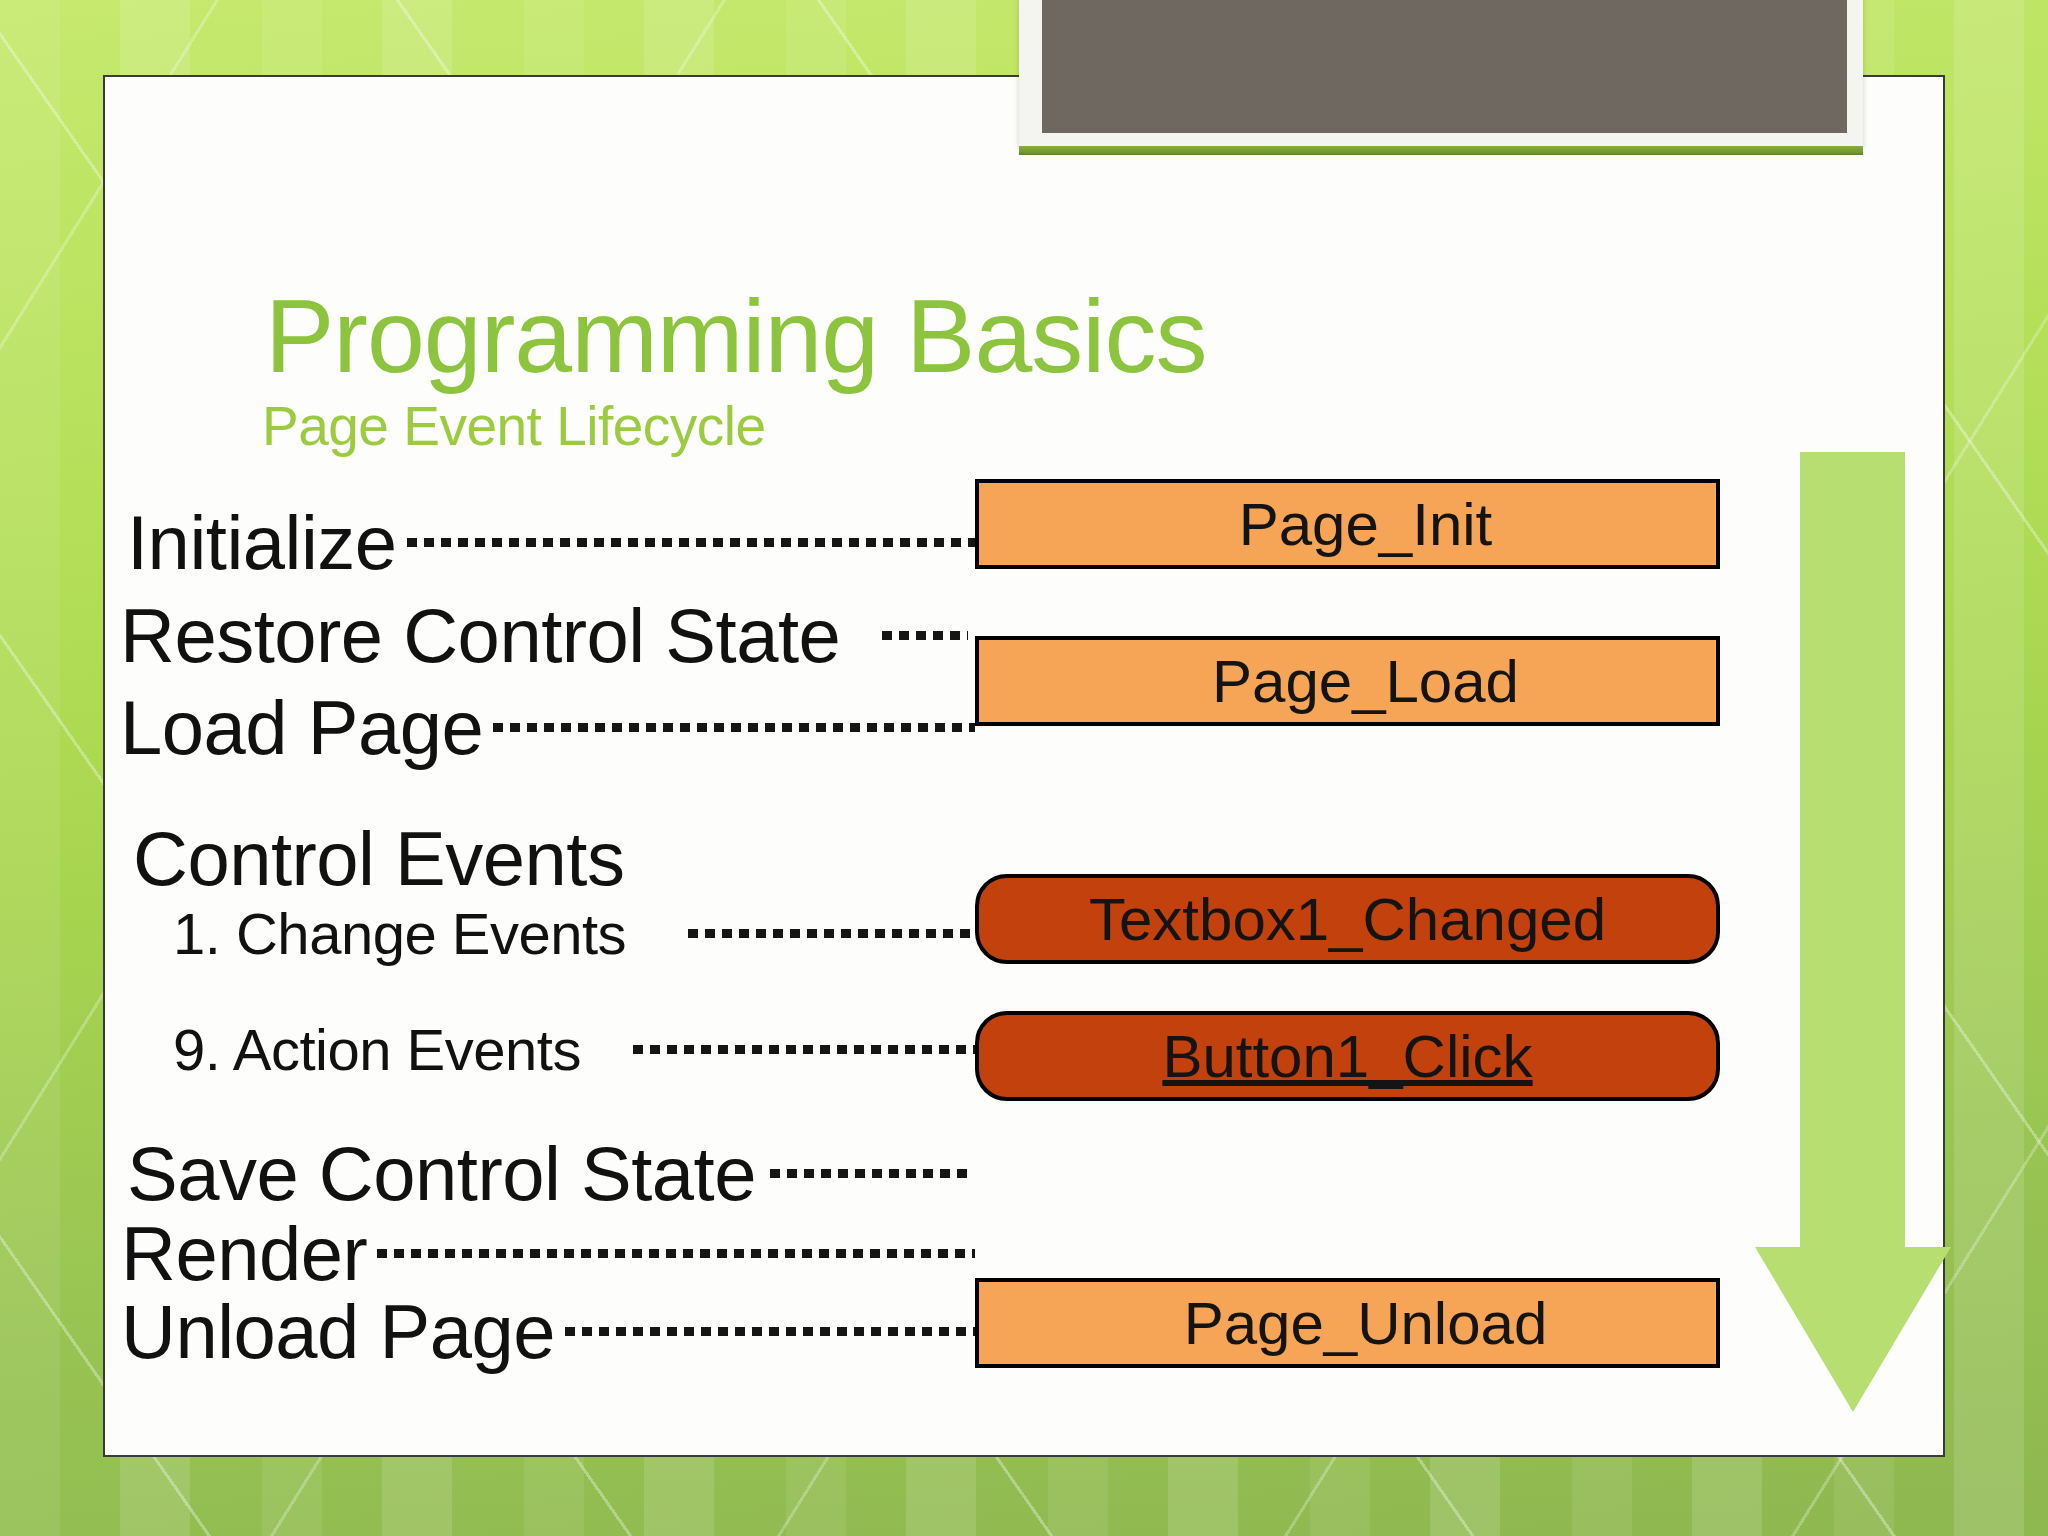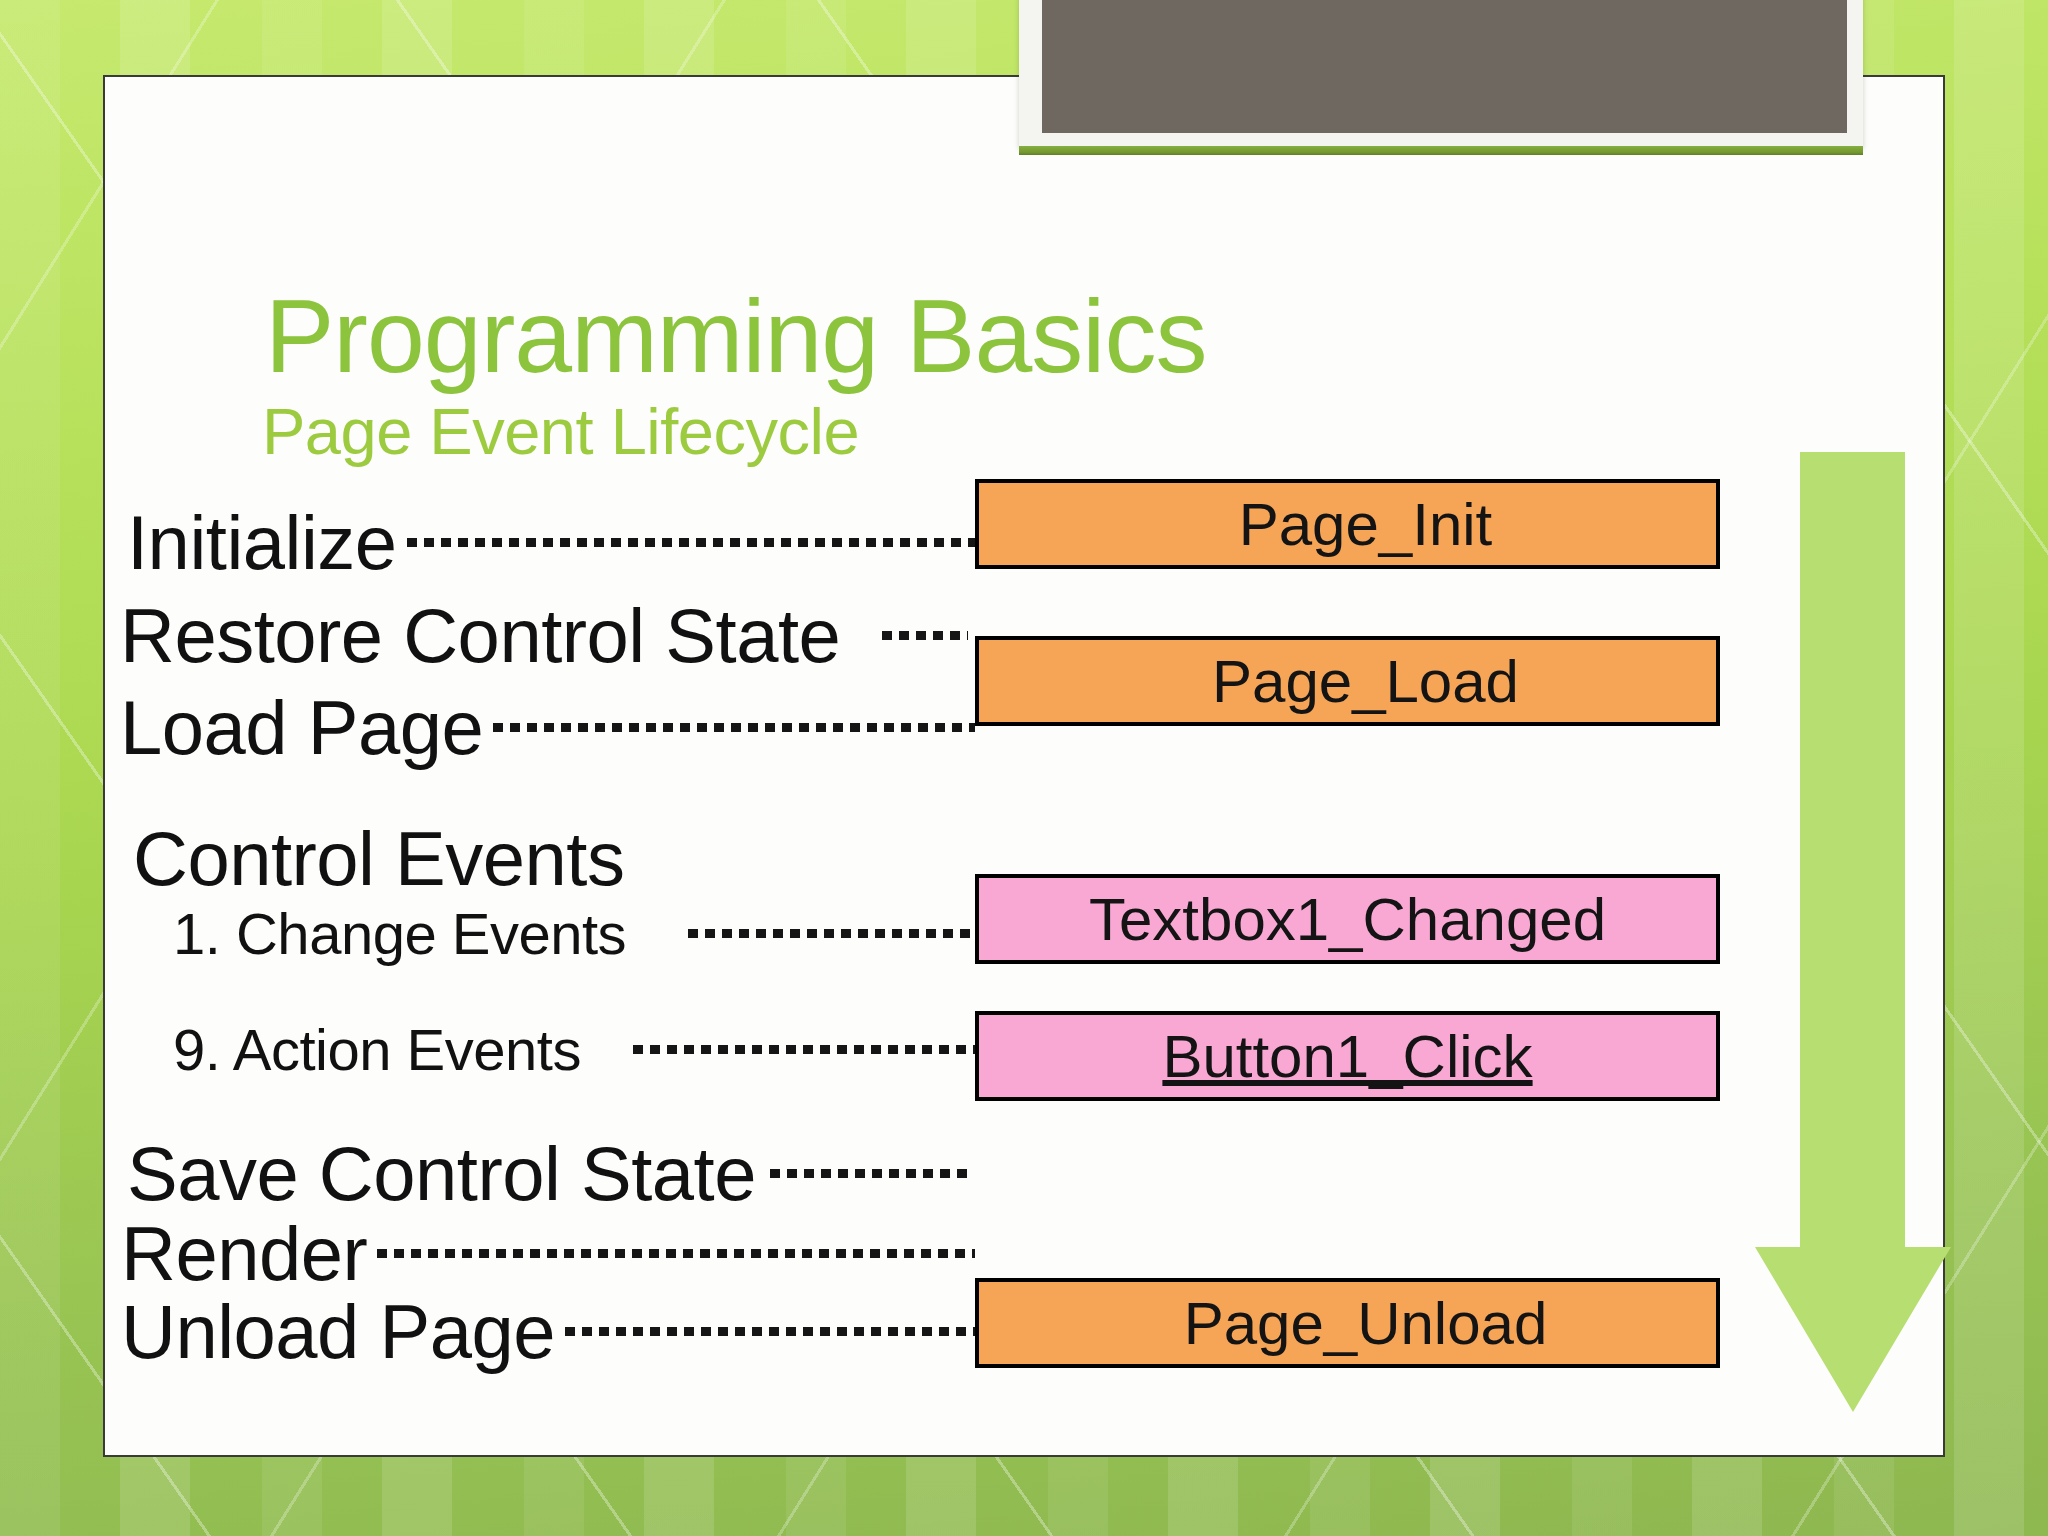--- a/index.html
+++ b/index.html
@@ -33,21 +33,21 @@
     position:absolute;left:1019px;top:146px;width:844px;height:9px;
     background:linear-gradient(180deg,#86ae42 0%,#74992f 70%,#5f7d2c 100%);
   }
   
   .title{
     position:absolute;left:265px;top:282px;
     font-size:104px;line-height:1.04;color:#8cc43d;letter-spacing:-1px;white-space:nowrap;
   }
   .subtitle{
     position:absolute;left:262px;top:398px;
-    font-size:65px;line-height:1.04;color:#9ccb40;letter-spacing:-0.5px;white-space:nowrap;
+    font-size:55px;line-height:1.04;color:#9ccb40;letter-spacing:-0.5px;white-space:nowrap;
   }
   
   .row{
     position:absolute;display:flex;align-items:center;height:96px;
     font-size:76px;letter-spacing:-0.5px;white-space:nowrap;
   }
   .row.small{height:72px;font-size:58px;}
   .dots{
     flex:1;height:9px;margin-left:10px;align-self:center;
     background:repeating-linear-gradient(90deg,#151515 0 10px,rgba(0,0,0,0) 10px 17px);
@@ -65,21 +65,21 @@
   .r-save .dots{margin-left:14px;}
   .r-render{left:121px;top:1205px;width:854px;}
   .r-unload{left:121px;top:1283px;width:854px;}
   
   .ebox{
     position:absolute;left:975px;width:745px;height:90px;box-sizing:border-box;
     border:4px solid #000;display:flex;align-items:center;justify-content:center;
     font-size:60px;color:#141414;letter-spacing:0;
   }
   .ebox.light{background:#f6a455;padding-left:36px;}
-  .ebox.dark{background:#f9a8d4;}
+  .ebox.dark{background:#c2410c;border-radius:32px;}
   .b-init{top:479px;}
   .b-load{top:636px;}
   .b-change{top:874px;}
   .b-action{top:1011px;text-decoration:underline;}
   .b-unload{top:1278px;}
   
   .flow-arrow{
     position:absolute;left:1755px;top:452px;width:196px;height:970px;
     background:#b7de70;
     clip-path:polygon(45px 0,150px 0,150px 795px,196px 795px,98px 960px,0 795px,45px 795px);

